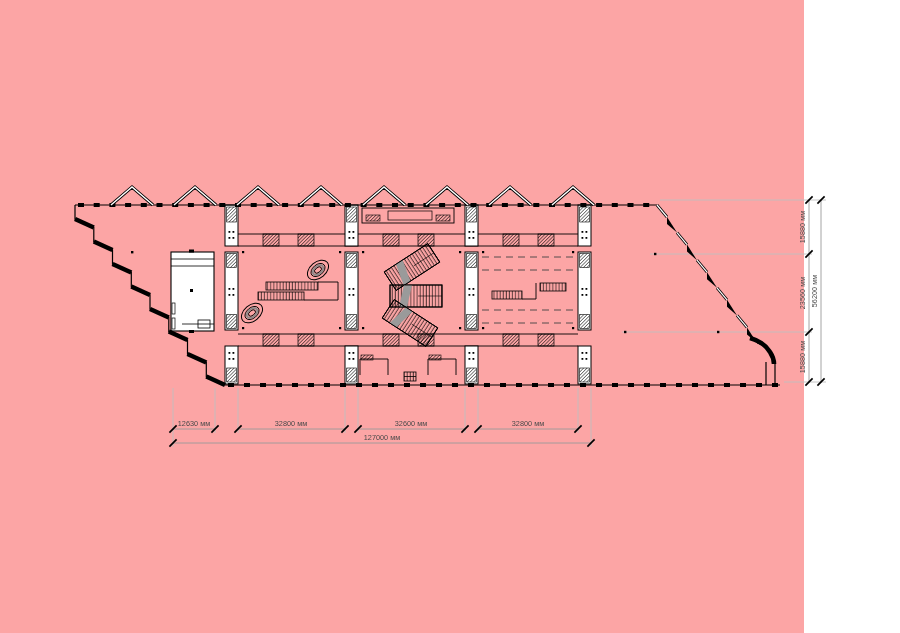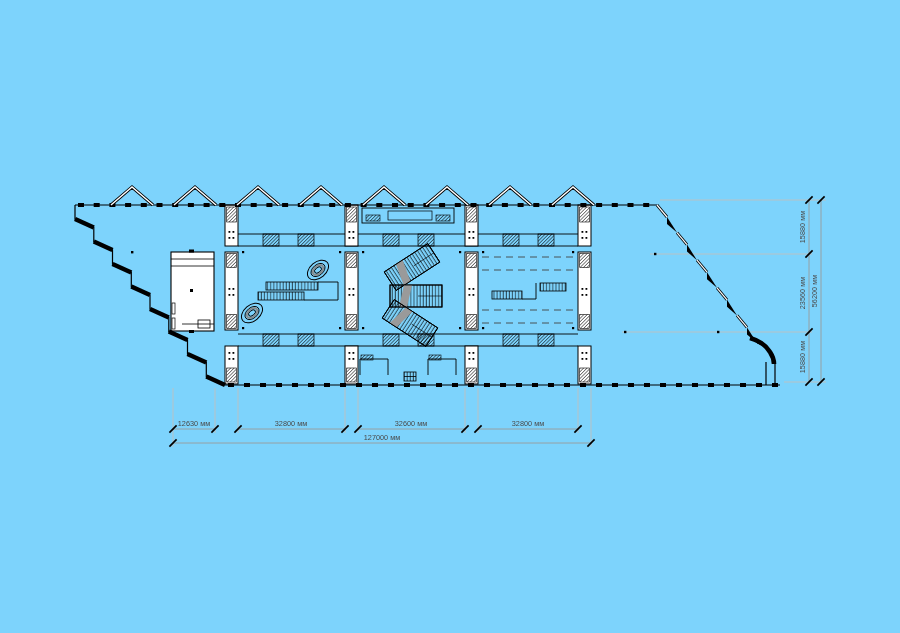--- a/index.html
+++ b/index.html
@@ -1,16 +1,16 @@
 <!DOCTYPE html>
 <html><head>
 <meta charset="utf-8">
 <style>
   html,body{margin:0;padding:0;background:#ffffff;width:900px;height:633px;overflow:hidden;}
-  .canvas{position:relative;width:900px;height:633px;background:#7dd3fc;font-family:"Liberation Sans",sans-serif;}
+  .canvas{position:relative;width:804px;height:633px;background:#fca5a5;font-family:"Liberation Sans",sans-serif;}
   svg{display:block;}
   .dim{font-family:"Liberation Sans",sans-serif;font-size:7.3px;fill:#4a4a4a;text-anchor:middle;}
 </style>
 </head>
 <body>
 
 <div class="canvas">
 <svg width="900" height="633" viewBox="0 0 900 633">
   <defs>
     <pattern id="hatch" patternUnits="userSpaceOnUse" width="2.4" height="2.4" patternTransform="rotate(45)">

